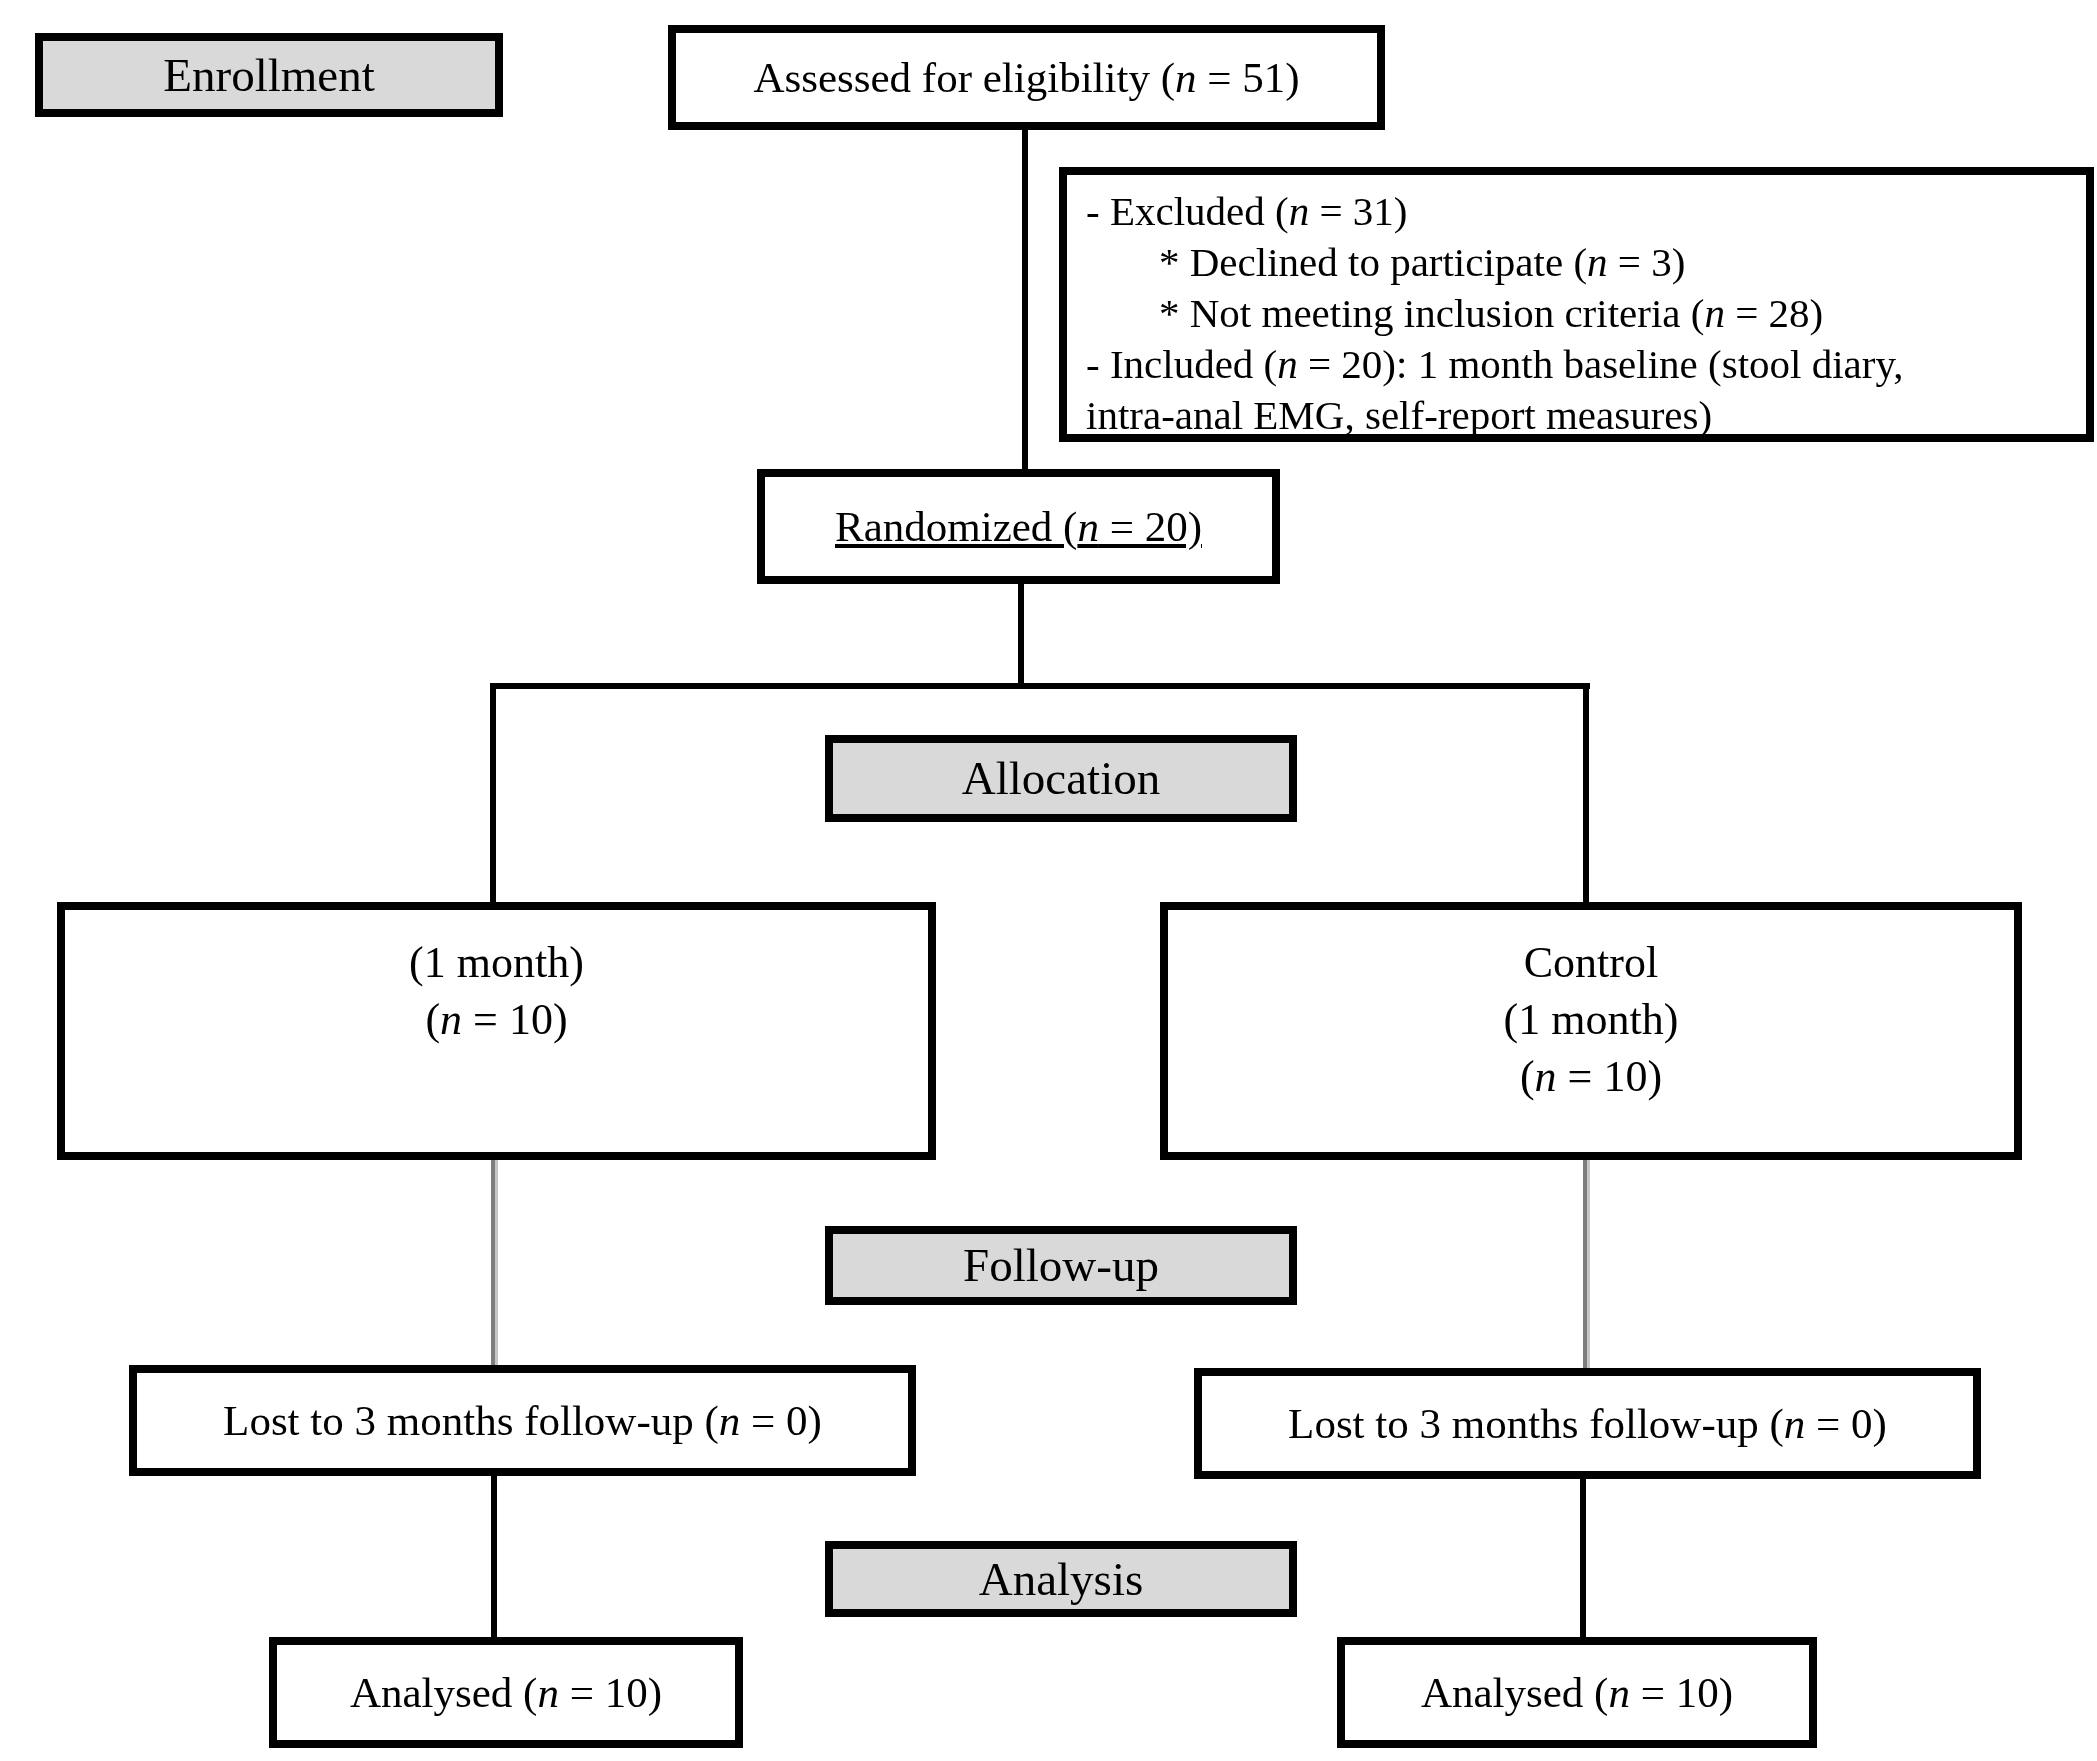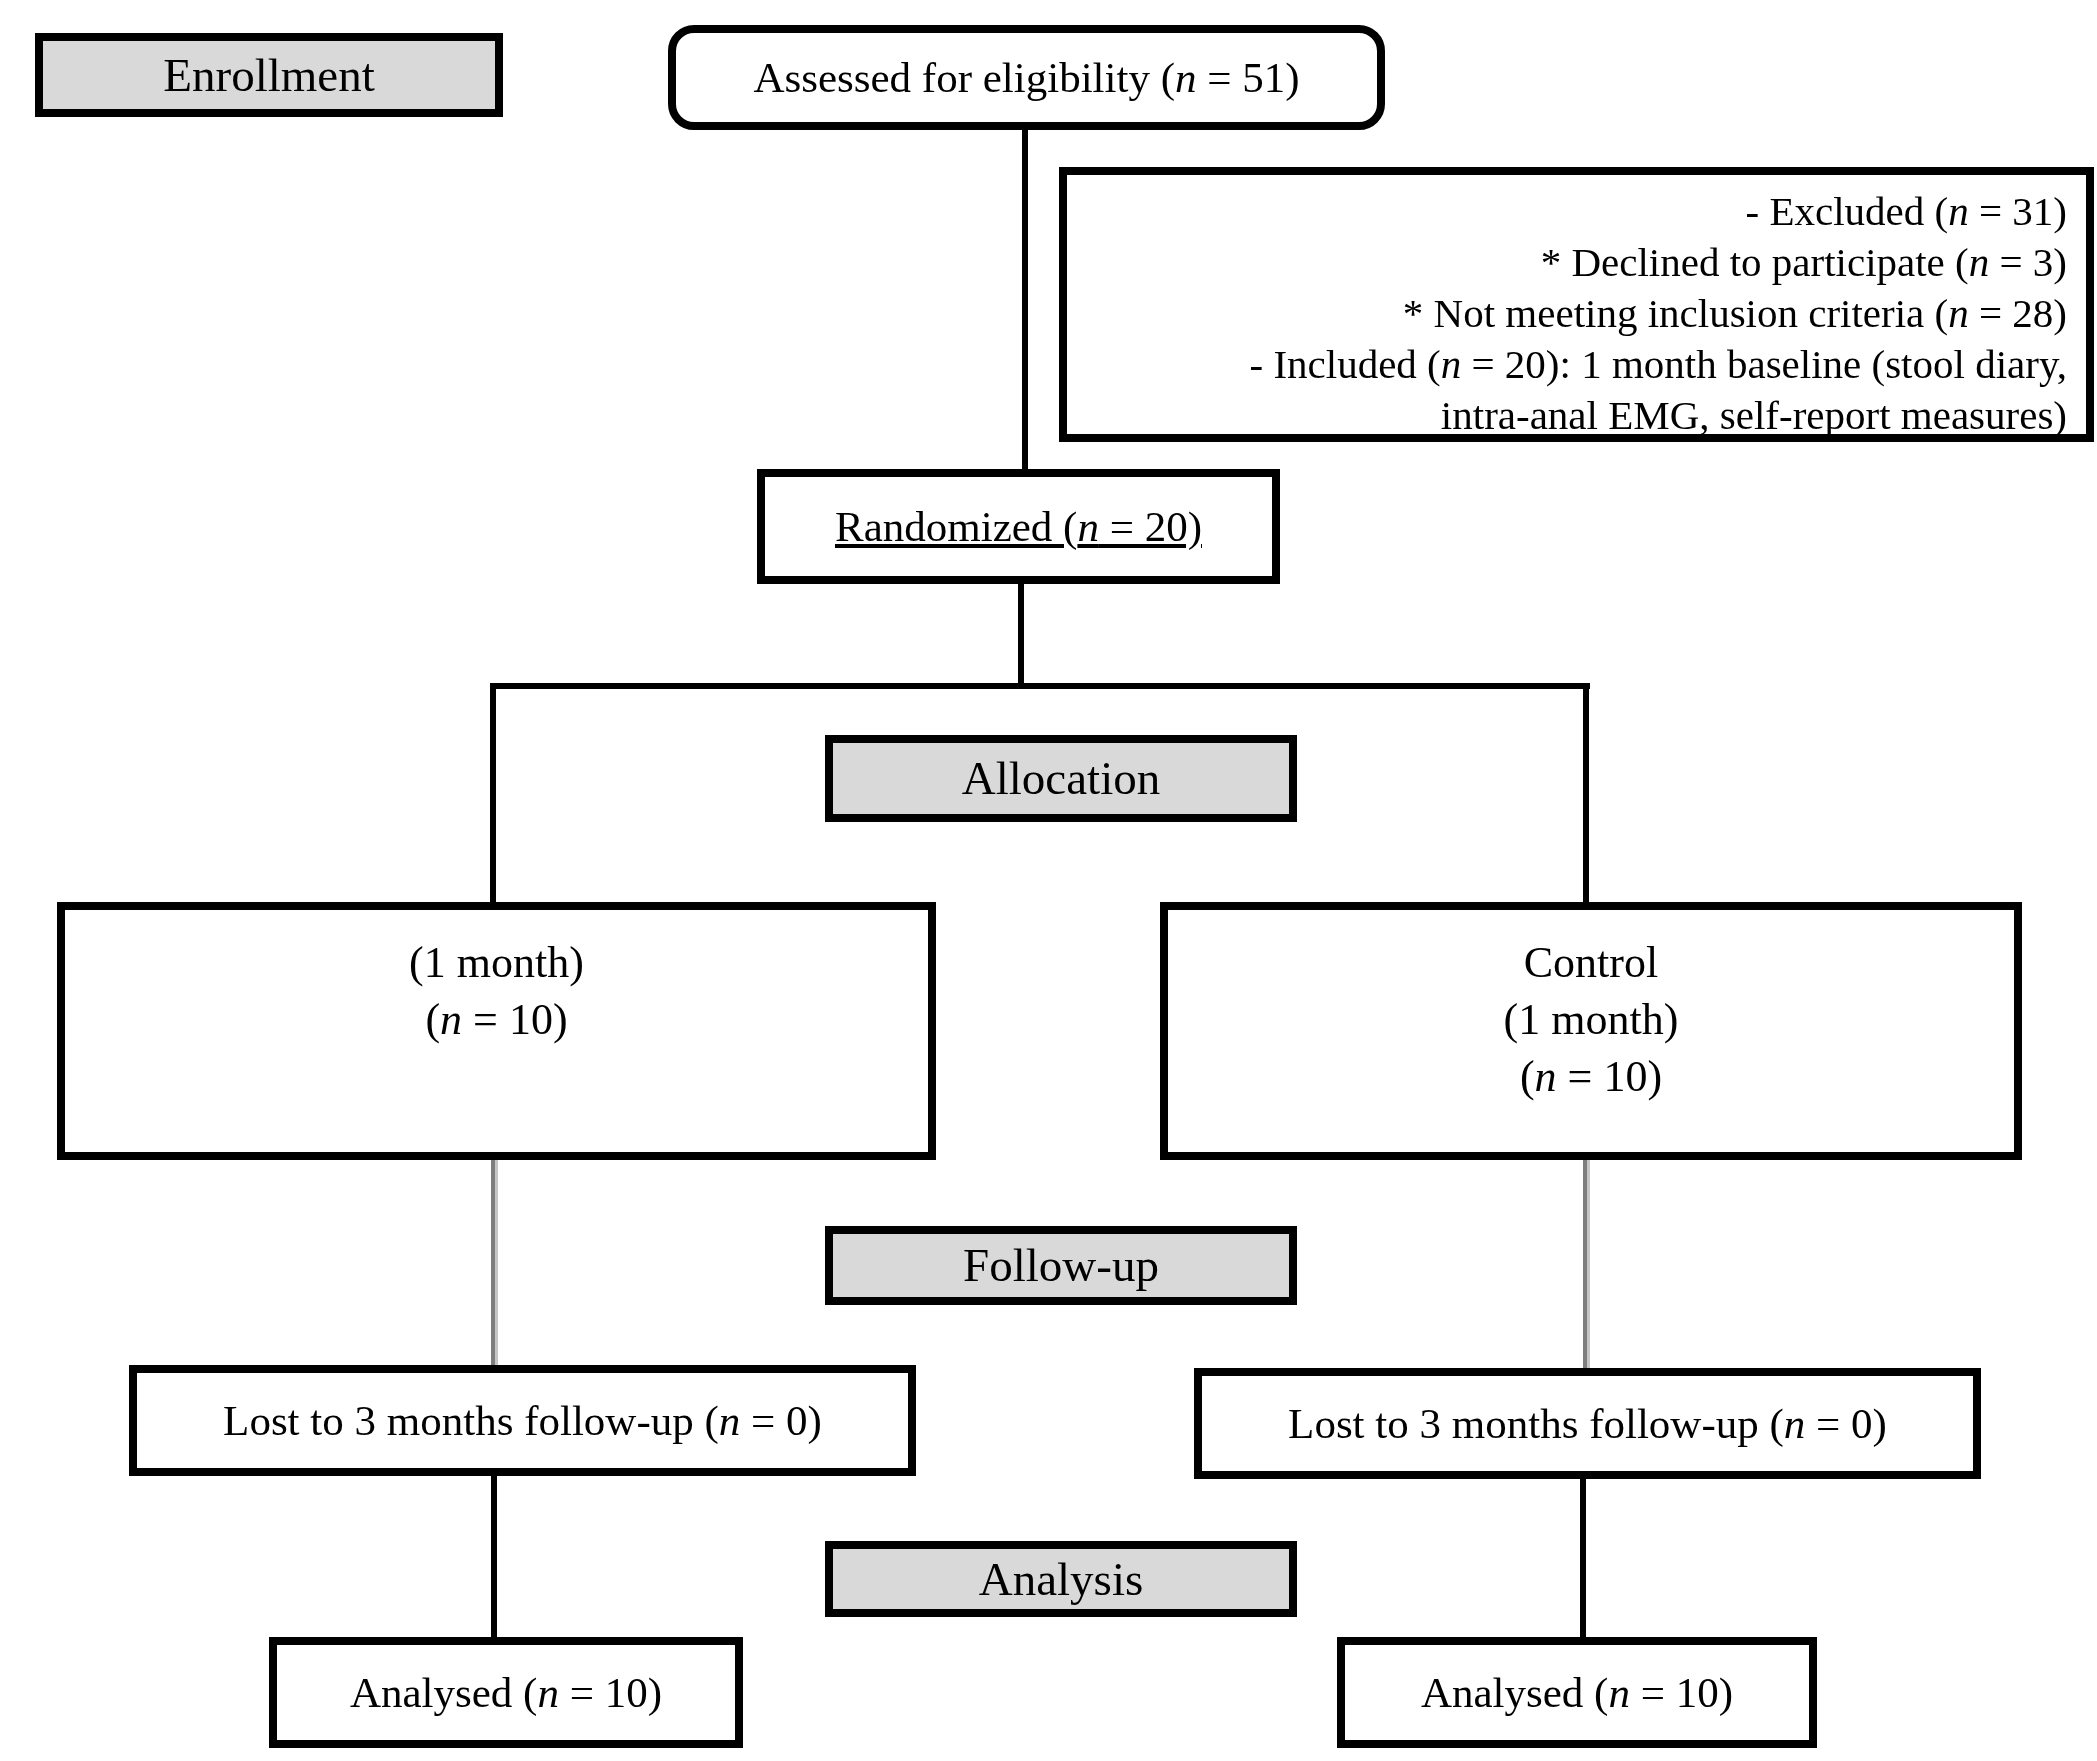--- a/index.html
+++ b/index.html
@@ -23,21 +23,21 @@
     text-align: center;
     font-size: 43px;
     line-height: 1.25;
   }
   .label-box {
     background: #d9d9d9;
     font-size: 47px;
   }
   
   .box.left-align {
-    align-items: flex-end;
+    align-items: flex-start;
     justify-content: flex-start;
     text-align: left;
     flex-direction: column;
     padding: 11px 19px;
     font-size: 41px;
     line-height: 51px;
   }
   .box.left-align .line { white-space: nowrap; }
   .box.left-align .line.indent { padding-left: 73px; }
   
@@ -78,21 +78,21 @@
   <div class="box label-box" style="left:825px; top:735px; width:472px; height:87px;">
     <span>Allocation</span>
   </div>
   <div class="box label-box" style="left:825px; top:1226px; width:472px; height:79px;">
     <span>Follow-up</span>
   </div>
   <div class="box label-box" style="left:825px; top:1541px; width:472px; height:76px;">
     <span>Analysis</span>
   </div>
 
-  <div class="box" style="left:668px; top:25px; width:717px; height:105px;border-radius:26px;">
+  <div class="box" style="left:668px; top:25px; width:717px; height:105px;">
     <span>Assessed for eligibility (<i class="var-n">n</i> = 51)</span>
   </div>
 
   <div class="box left-align" style="left:1059px; top:167px; width:1035px; height:275px;">
     <div class="line">- Excluded (<i class="var-n">n</i> = 31)</div>
     <div class="line indent">* Declined to participate (<i class="var-n">n</i> = 3)</div>
     <div class="line indent">* Not meeting inclusion criteria (<i class="var-n">n</i> = 28)</div>
     <div class="line">- Included (<i class="var-n">n</i> = 20): 1 month baseline (stool diary,</div>
     <div class="line">intra-anal EMG, self-report measures)</div>
   </div>

